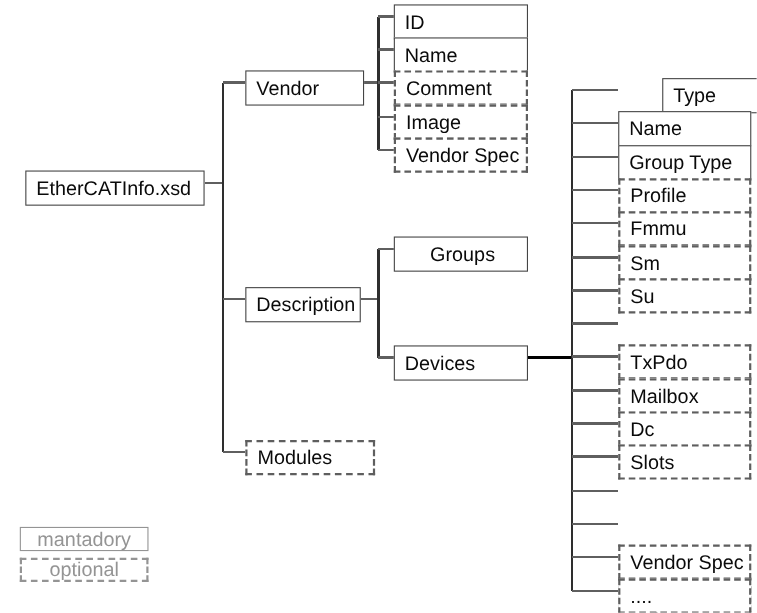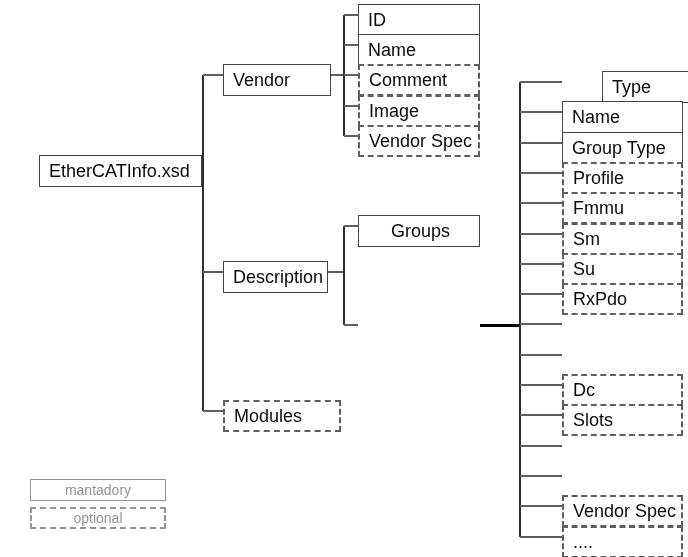--- a/index.html
+++ b/index.html
@@ -36,27 +36,26 @@
     align-items:center;
     padding-left:9px;
     white-space:nowrap;
     overflow:hidden;
   }
   .node.mandatory{border:1.5px solid var(--box-border);}
   .node.optional{border:2px dashed var(--dash-border);}
   .legend-node{
     position:absolute;
     box-sizing:border-box;
-    width:136px;height:22px;
+    width:117px;height:22px;
     background:var(--background);
     color:var(--legend);
-    font-size:14px;line-height:18px;
+    font-size:18px;line-height:18px;
     display:flex;align-items:center;justify-content:center;
     white-space:nowrap;
-    margin-left:12px;
   }
   .legend-node.mandatory{border:1.5px solid var(--legend);}
   .legend-node.optional{border:2px dashed var(--legend);}
 </style>
 </head>
 <body>
 
 <div class="canvas">
 
   <svg class="wires" width="688" height="557">
@@ -97,42 +96,44 @@
       <line x1="520" y1="355" x2="562" y2="355"></line>
       <line x1="520" y1="385" x2="562" y2="385"></line>
       <line x1="520" y1="415" x2="562" y2="415"></line>
       <line x1="520" y1="446" x2="562" y2="446"></line>
       <line x1="520" y1="476" x2="562" y2="476"></line>
       <line x1="520" y1="506" x2="562" y2="506"></line>
       <line x1="520" y1="537" x2="562" y2="537"></line>
     </g>
   </svg>
 
-  <div class="node mandatory" style="left:23px;top:155px;width:163px;margin-left:16px;">EtherCATInfo.xsd</div>
+  <div class="node mandatory" style="left:23px;top:155px;width:163px;">EtherCATInfo.xsd</div>
 
   <div class="node mandatory" style="left:223px;top:64px;width:108px;">Vendor</div>
   <div class="node mandatory" style="left:223px;top:261px;width:105px;">Description</div>
   <div class="node optional" style="left:223px;top:400px;width:118px;">Modules</div>
 
   <div class="node mandatory" style="left:358px;top:4px;width:122px;">ID</div>
   <div class="node mandatory" style="left:358px;top:34px;width:122px;">Name</div>
   <div class="node optional" style="left:358px;top:64px;width:122px;">Comment</div>
   <div class="node optional" style="left:358px;top:95px;width:122px;">Image</div>
   <div class="node optional" style="left:358px;top:125px;width:122px;">Vendor Spec</div>
 
   <div class="node mandatory" style="left:358px;top:215px;width:122px;padding-left:32px;">Groups</div>
+  <div class="node mandatory" style="left:358px;top:314px;width:122px;">Devices</div>
 
   <div class="node mandatory" style="left:562px;top:71px;width:121px;margin-left:40px;">Type</div>
   <div class="node mandatory" style="left:562px;top:101px;width:121px;">Name</div>
   <div class="node mandatory" style="left:562px;top:132px;width:121px;">Group Type</div>
   <div class="node optional" style="left:562px;top:162px;width:121px;">Profile</div>
   <div class="node optional" style="left:562px;top:192px;width:121px;">Fmmu</div>
   <div class="node optional" style="left:562px;top:223px;width:121px;">Sm</div>
   <div class="node optional" style="left:562px;top:253px;width:121px;">Su</div>
-  <div class="node optional" style="left:562px;top:283px;width:121px;">RxPdo</div>
+  <div class="node optional" style="left:562px;top:313px;width:121px;">TxPdo</div>
+  <div class="node optional" style="left:562px;top:344px;width:121px;">Mailbox</div>
   <div class="node optional" style="left:562px;top:374px;width:121px;">Dc</div>
   <div class="node optional" style="left:562px;top:404px;width:121px;">Slots</div>
   <div class="node optional" style="left:562px;top:485px;width:121px;margin-top:48px;">Eeprom</div>
   <div class="node optional" style="left:562px;top:495px;width:121px;">Vendor Spec</div>
   <div class="node optional" style="left:562px;top:526px;width:121px;">....</div>
 
   <div class="legend-node mandatory" style="left:18px;top:479px;">mantadory</div>
   <div class="legend-node optional" style="left:18px;top:507px;">optional</div>
 
 </div>

